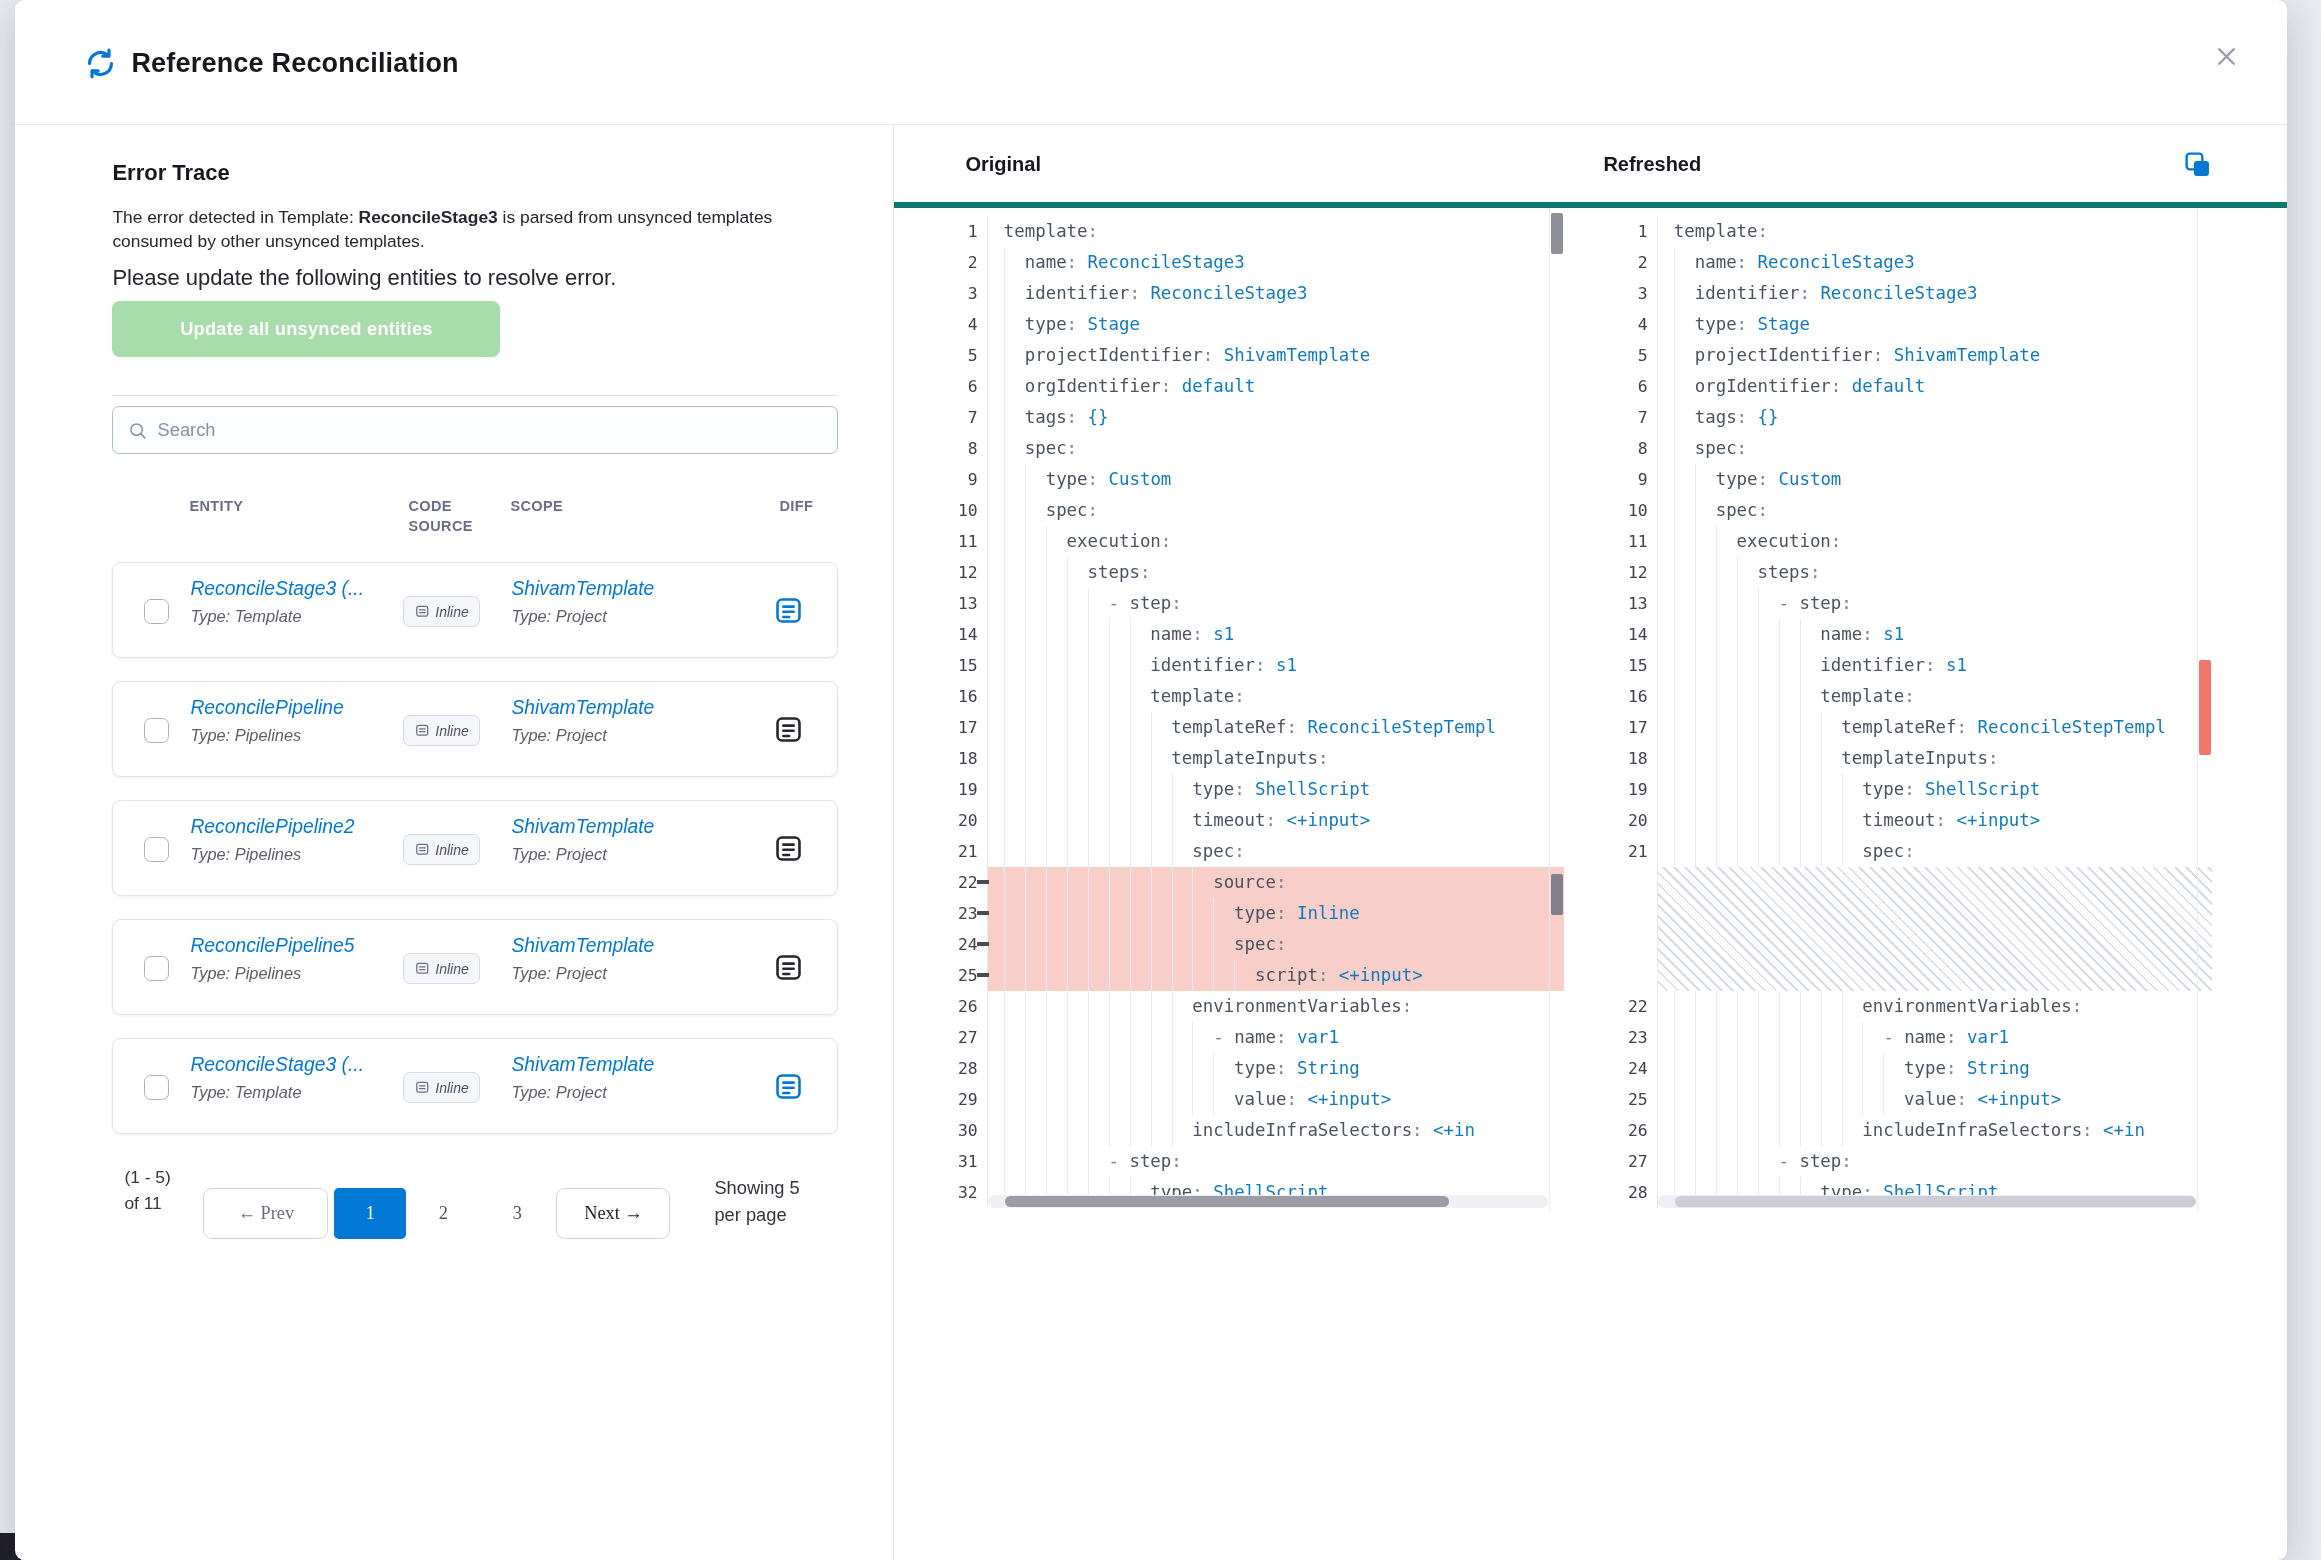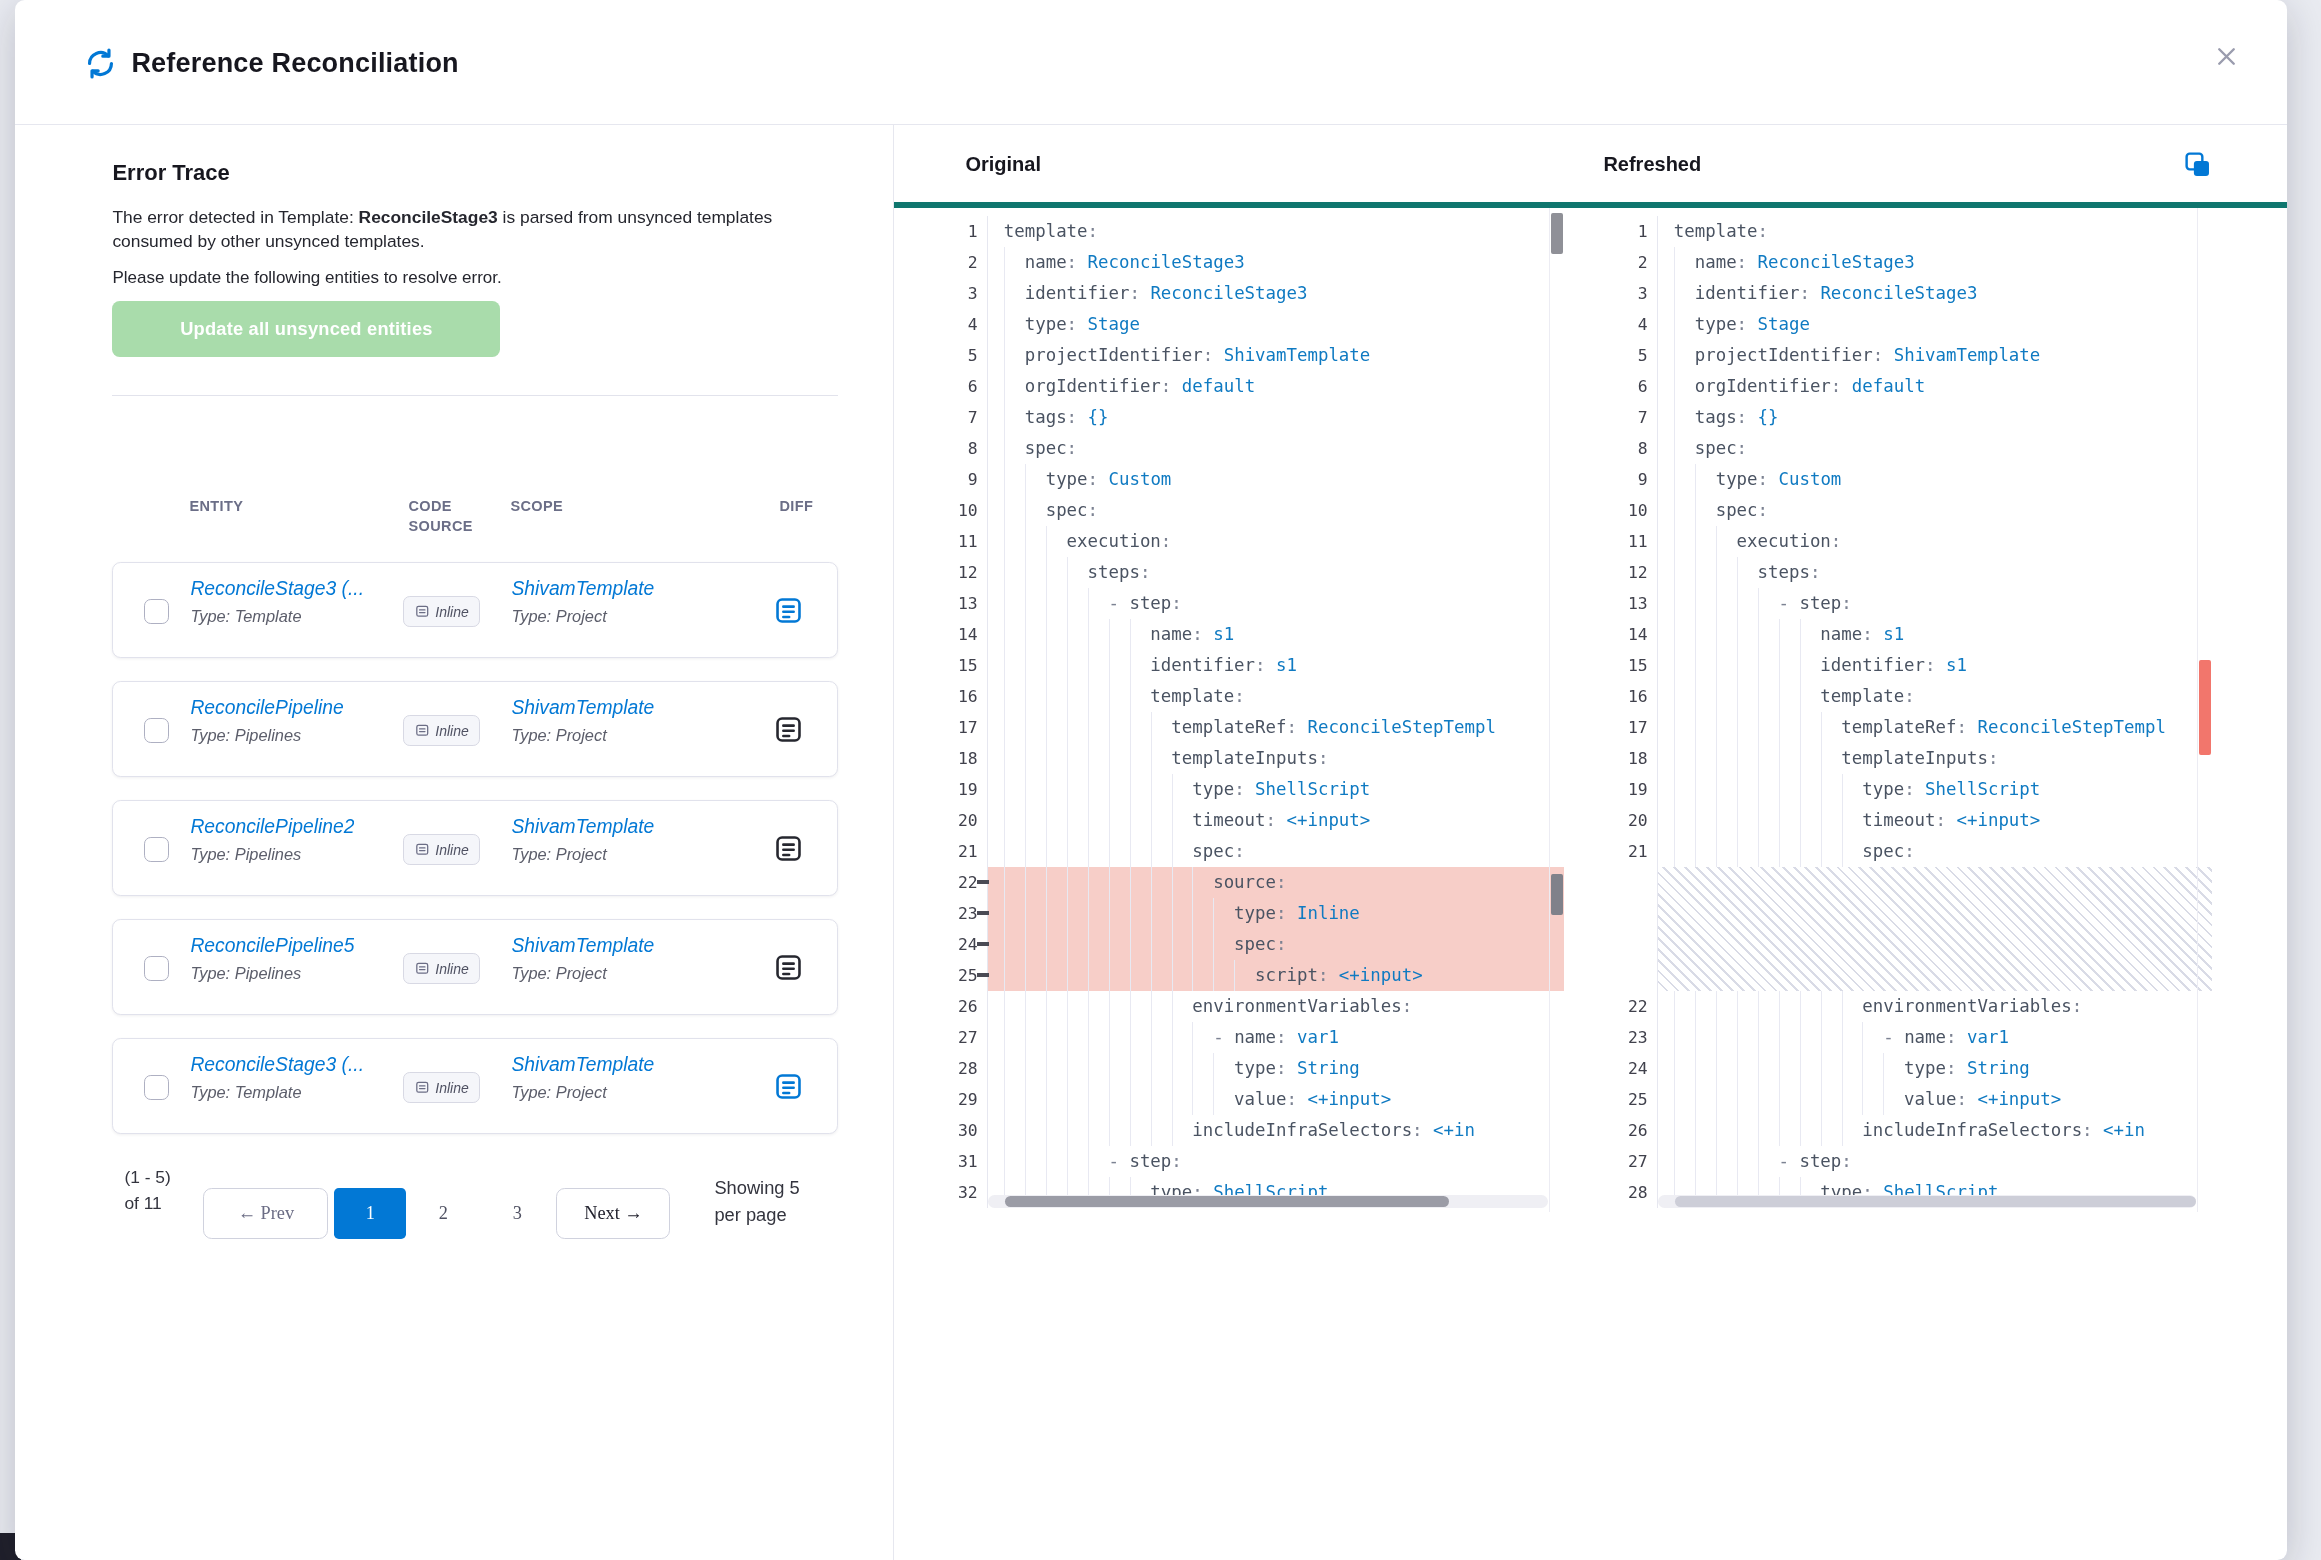--- a/index.html
+++ b/index.html
@@ -14,21 +14,21 @@
   
   .modal-header { position:absolute; left:0; top:0; right:0; height:125px; border-bottom:1px solid #e6e7ef; }
   .sync-icon { position:absolute; left:68px; top:46px; width:35px; height:35px; }
   .modal-title { position:absolute; left:116px; top:48px; font-size:27px; font-weight:700; color:#17171f; letter-spacing:0.2px; }
   .close-btn { position:absolute; right:44px; top:41px; width:33px; height:33px; background:none; border:none; cursor:pointer; }
 
   
   .left-pane { position:absolute; left:12px; top:125px; width:878px; bottom:0; }
   .et-title { position:absolute; left:85px; top:35px; font-size:22px; font-weight:700; color:#17171f; }
   .et-desc1 { position:absolute; left:85px; top:80px; width:676px; font-size:17.4px; line-height:24px; color:#25262e; }
-  .et-desc2 { position:absolute; left:85px; top:141px; width:676px; font-size:17px; line-height:24px; color:#25262e; }
+  .et-desc2 { position:absolute; left:85px; top:141px; width:676px; font-size:22px; line-height:24px; color:#25262e; }
   .update-btn { position:absolute; left:85px; top:176px; width:388px; height:56px; background:#a9dcab; color:#ffffff;
                 border:none; border-radius:7.7px; font-size:18.3px; font-weight:700; font-family:inherit; cursor:default; letter-spacing:0.2px; }
   .hr { position:absolute; left:85px; top:270px; width:726px; height:1px; background:#e2e3ec; }
   .search-box { position:absolute; left:85px; top:281px; width:726px; height:48px; border:1.4px solid #aebccb; border-radius:6.8px;
                 background:#fbfdfe; display:flex; align-items:center; padding:0 13.5px; }
   .search-box svg { flex:none; margin-right:9.7px; }
   .search-box input { flex:1; border:none; outline:none; background:transparent; font-size:18.3px; font-family:inherit; color:#25262e; }
   .search-box input::placeholder { color:#8c8f9f; }
 
   .thead { position:absolute; left:85px; top:365px; width:726px; height:54px; }
@@ -119,20 +119,27 @@
     </button>
   </div>
 
   <div class="left-pane">
     <div class="et-title">Error Trace</div>
     <p class="et-desc1"><span>The error detected in Template: </span><b>ReconcileStage3</b><span> is parsed from unsynced templates consumed by other unsynced templates.</span></p>
     <p class="et-desc2">Please update the following entities to resolve error.</p>
     <button class="update-btn">Update all unsynced entities</button>
     <div class="hr"></div>
 
+    <div class="search-box">
+      <svg width="21" height="21" viewBox="0 0 24 24" fill="none">
+        <circle cx="11" cy="11" r="6.5" stroke="#8f92a5" stroke-width="1.8"></circle>
+        <path d="M15.9 15.9 20.4 20.4" stroke="#8f92a5" stroke-width="1.8" stroke-linecap="round"></path>
+      </svg>
+      <input placeholder="Search" style="">
+    </div>
 
     <div class="thead">
       <span class="th th-entity">ENTITY</span>
       <span class="th th-source">CODE SOURCE</span>
       <span class="th th-scope">SCOPE</span>
       <span class="th th-diff">DIFF</span>
     </div>
 
     <div class="rows">
         <div class="erow">

